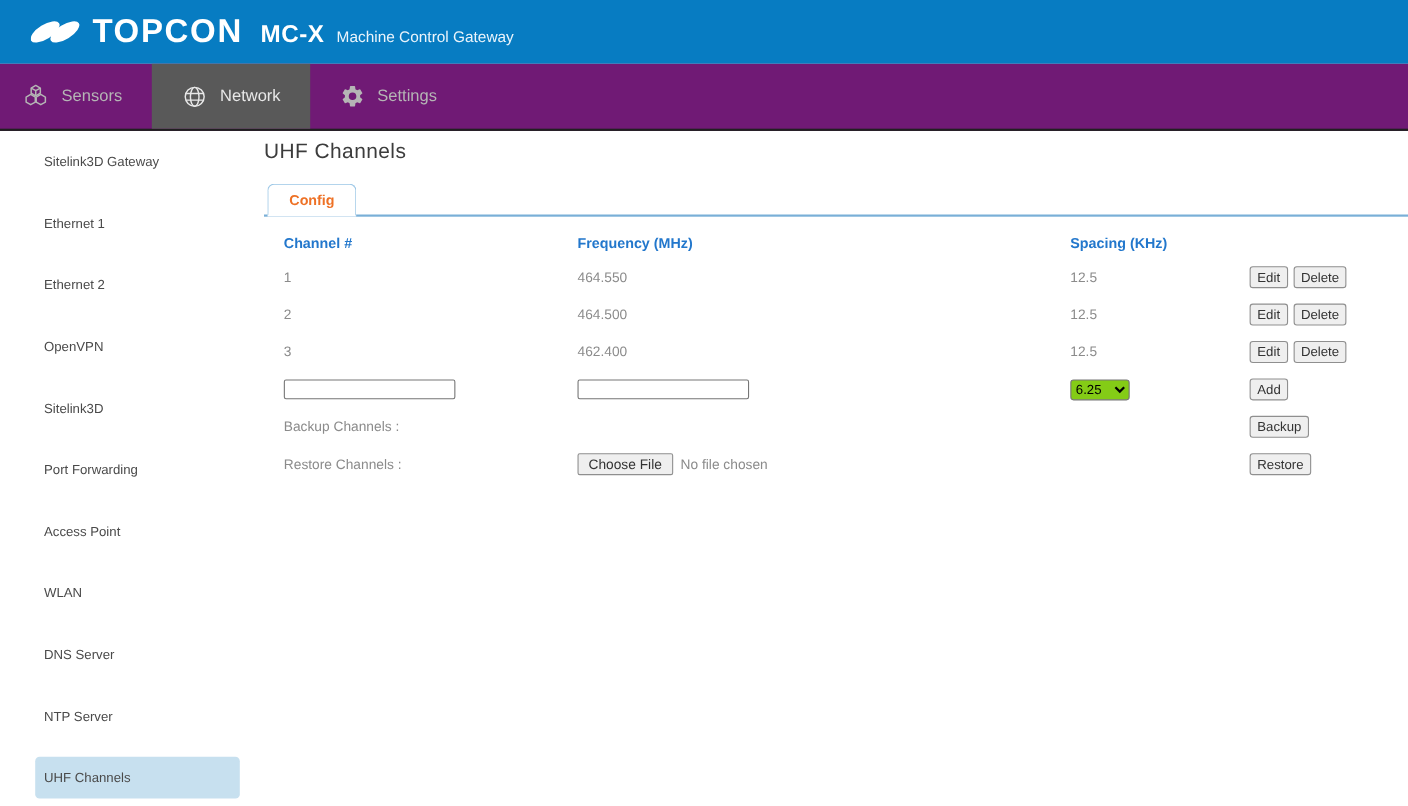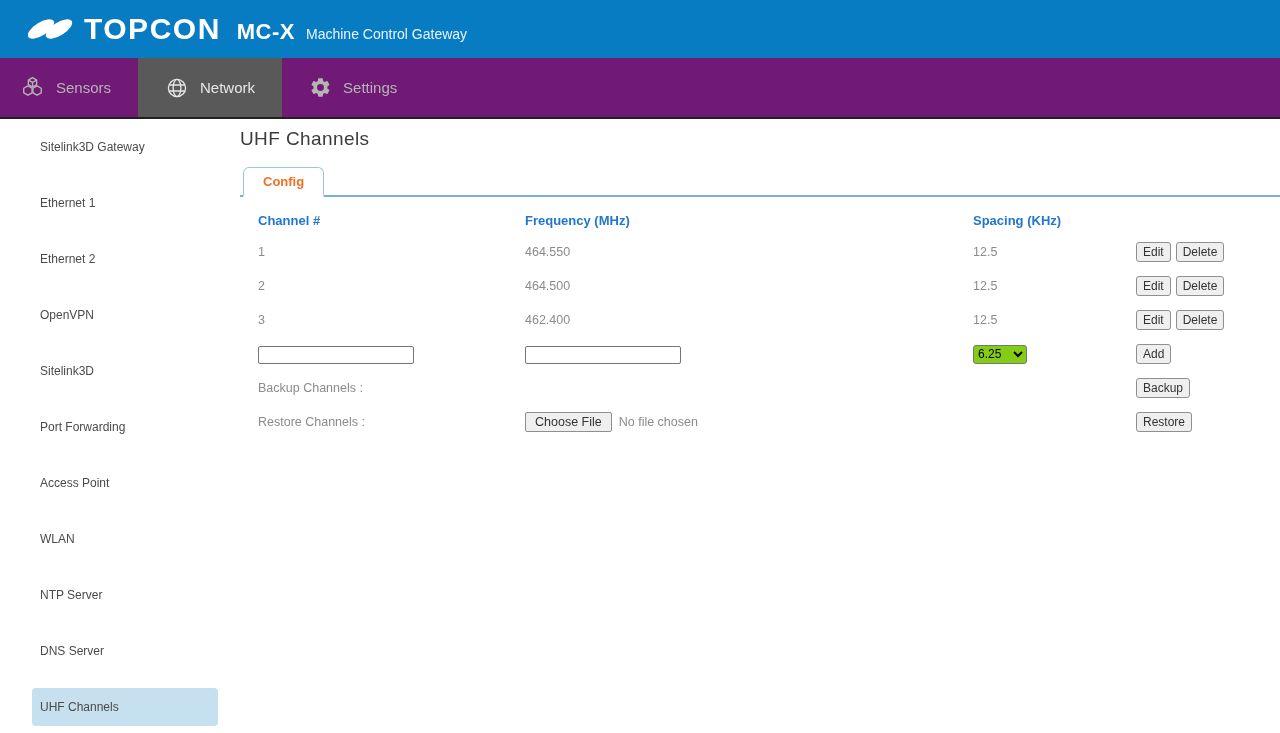--- a/index.html
+++ b/index.html
@@ -155,27 +155,27 @@
   </div>
 
   <div class="side-item">
     <div class="side-inner">
       <span>WLAN</span>
     </div>
   </div>
 
   <div class="side-item">
     <div class="side-inner">
+      <span>DNS Server</span>
+    </div>
+  </div>
+
+  <div class="side-item">
+    <div class="side-inner">
       <span>NTP Server</span>
-    </div>
-  </div>
-
-  <div class="side-item">
-    <div class="side-inner">
-      <span>DNS Server</span>
     </div>
   </div>
 
   <div class="side-item">
     <div class="side-inner selected">
       <span>UHF Channels</span>
     </div>
   </div>
 </div>
 

